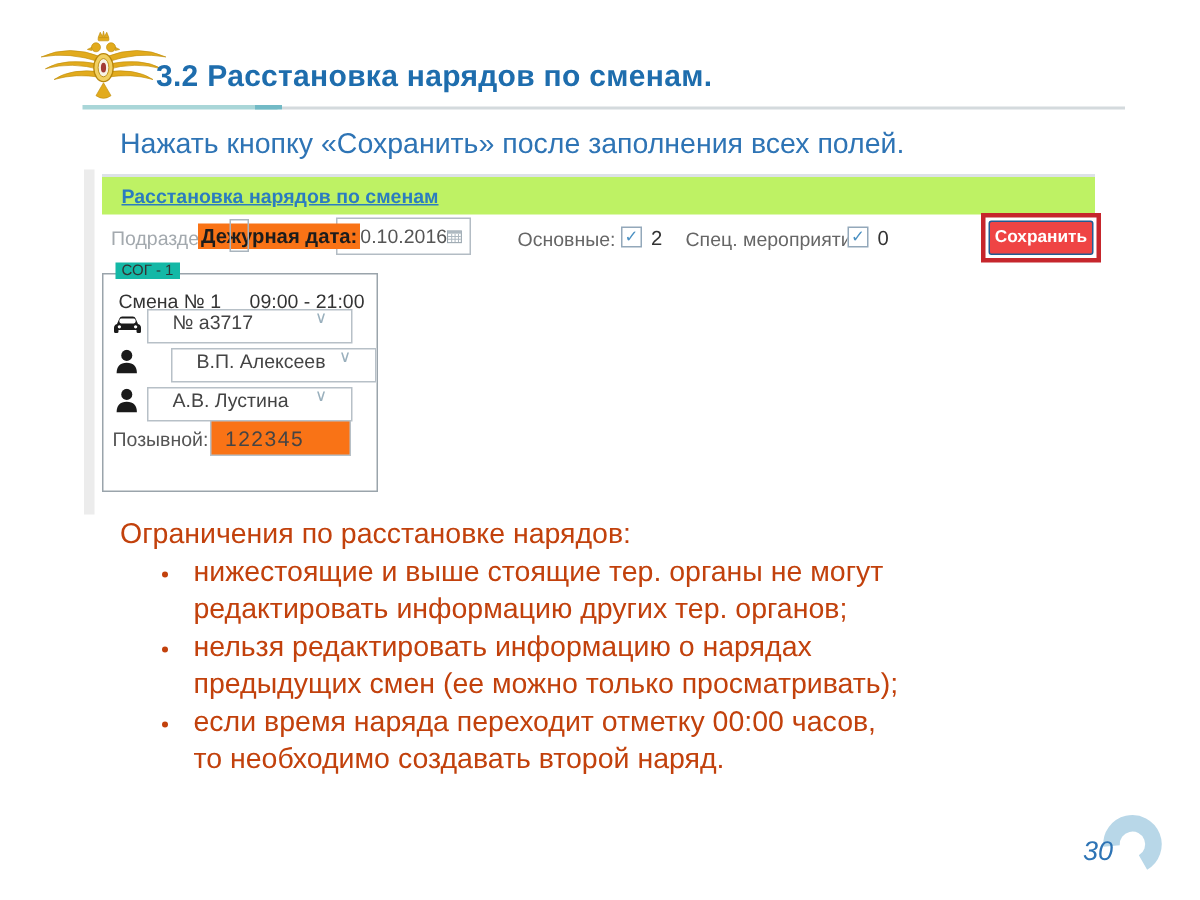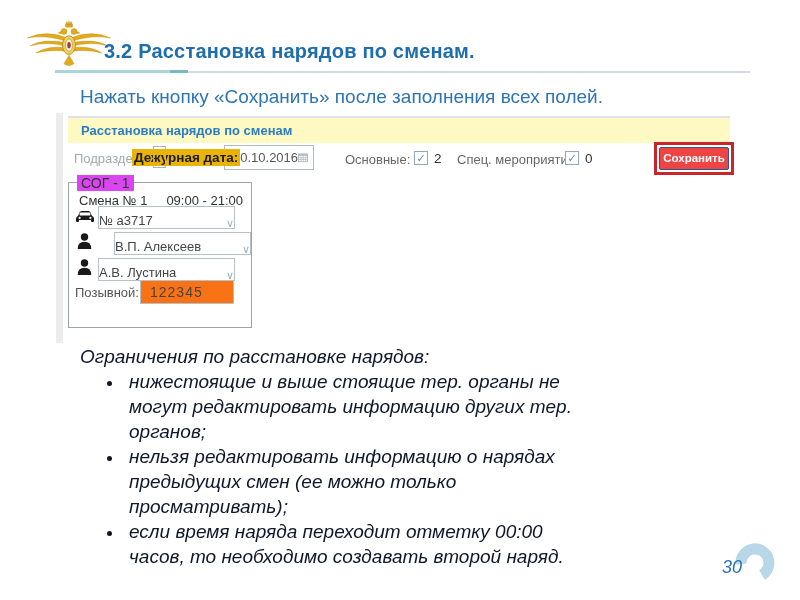--- a/index.html
+++ b/index.html
@@ -18,27 +18,27 @@
   .u-dash  { position:absolute; left:170px; top:70px; width:18px;  height:3px; background:#72bac6; }
   .u-gray  { position:absolute; left:188px; top:71px; width:562px; height:2px; background:#d4dadd; }
   .instruction {
     position:absolute; left:80px; top:86px;
     font-size:19px; color:#2e74b5;
   }
   
   .shot-edge { position:absolute; left:56px; top:113px; width:7px; height:230px; background:#ececec; }
   .form-header {
     position:absolute; left:68px; top:116px; width:662px; height:27px;
-    background:#fef9c3; border-top:2px solid #dde2e7;
-    color:#2b7cc0; font-weight:bold; font-size:13px; line-height:25px; padding-left:13px;
+    background:#bef264; border-top:2px solid #dde2e7;
+    color:#2b7cc0; font-weight:bold; font-size:13px; line-height:25px; padding-left:13px;text-decoration:underline;
   }
   .unit-label { position:absolute; left:74px; top:151px; font-size:13px; color:#a3a9ae; }
   .duty-label {
     position:absolute; left:132px; top:149px; font-size:13.5px; font-weight:bold;
-    color:#1c1c1c; background:#eab308; padding:1px 2px; z-index:2;
+    color:#1c1c1c; background:#f97316; padding:1px 2px; z-index:2;
   }
   .duty-slice {
     position:absolute; left:153px; top:146px; width:13px; height:22px;
     border:1px solid #a9b4bd; background:transparent; z-index:3;
   }
   .date-input {
     position:absolute; left:224px; top:145px; width:90px; height:25px;
     border:1px solid #b3bcc4; background:#fff; display:flex; align-items:center;
     padding:0 5px 0 8px; font-size:13px; color:#555;
   }
@@ -59,41 +59,41 @@
     background:#ef4444; border:1px solid #235a92; border-radius:2px;
     color:#ffffff; font-size:11.5px; font-weight:bold; text-align:center; line-height:21px;
     z-index:5; cursor:pointer;
   }
   
   .groupbox {
     position:absolute; left:68px; top:182px; width:184px; height:146px;
     border:1px solid #9aa4ab; background:#fff;
   }
   .legend {
-    position:absolute; left:8px; top:-8px; background:#d946ef; padding:0 4px;
-    font-size:14px; color:#333;
+    position:absolute; left:8px; top:-8px; background:#14b8a6; padding:0 4px;
+    font-size:10px; color:#333;
   }
   .shift-label { position:absolute; left:10px; top:10px; font-size:13px; color:#333; }
   .shift-time  { position:absolute; right:8px; top:10px; font-size:13px; color:#333; }
   .row-icon { position:absolute; left:6px; width:20px; height:16px; }
   .select {
     position:absolute; left:29px; width:137px; height:23px;
-    border:1px solid #b7c0c7; background:#fff; display:flex; align-items:flex-end;
-    font-size:13px; color:#444; padding:0 0;
+    border:1px solid #b7c0c7; background:#fff; display:flex; align-items:flex-start;
+    font-size:13px; color:#444; padding:0 16px;
   }
   .select .txt { flex:1; white-space:nowrap; overflow:hidden; }
   .chev { color:#9ab0bd; font-size:11px; line-height:10px; }
   .callsign-label { position:absolute; left:6px; top:102px; font-size:13px; color:#555; }
   .callsign-input {
     position:absolute; left:71px; top:97px; width:94px; height:24px;
     border:1px solid #b7c0c7; background:#f97316; font-size:14px; color:#444;
     line-height:22px; padding-left:9px; letter-spacing:1px;
   }
   
-  .restrictions { position:absolute; left:80px; top:344px; width:560px; color:#0f172a; font-size:19px; line-height:25px;font-style:italic; }
+  .restrictions { position:absolute; left:80px; top:344px; width:560px; color:#c2410c; font-size:19px; line-height:25px; }
   .restrictions ul { margin:0 0 0 43px; width:478px; }
   .restrictions li { padding-left:6px; margin:0; }
   .restrictions li::marker { font-size:15px; }
   
   .page-number {
     position:absolute; left:712px; top:557px; width:30px; text-align:right;
     font-size:18px; font-style:italic; color:#2e74b5; z-index:2;
   }
   .arc-decoration { position:absolute; left:734px; top:542px; width:42px; height:44px; z-index:1; }
 </style>

